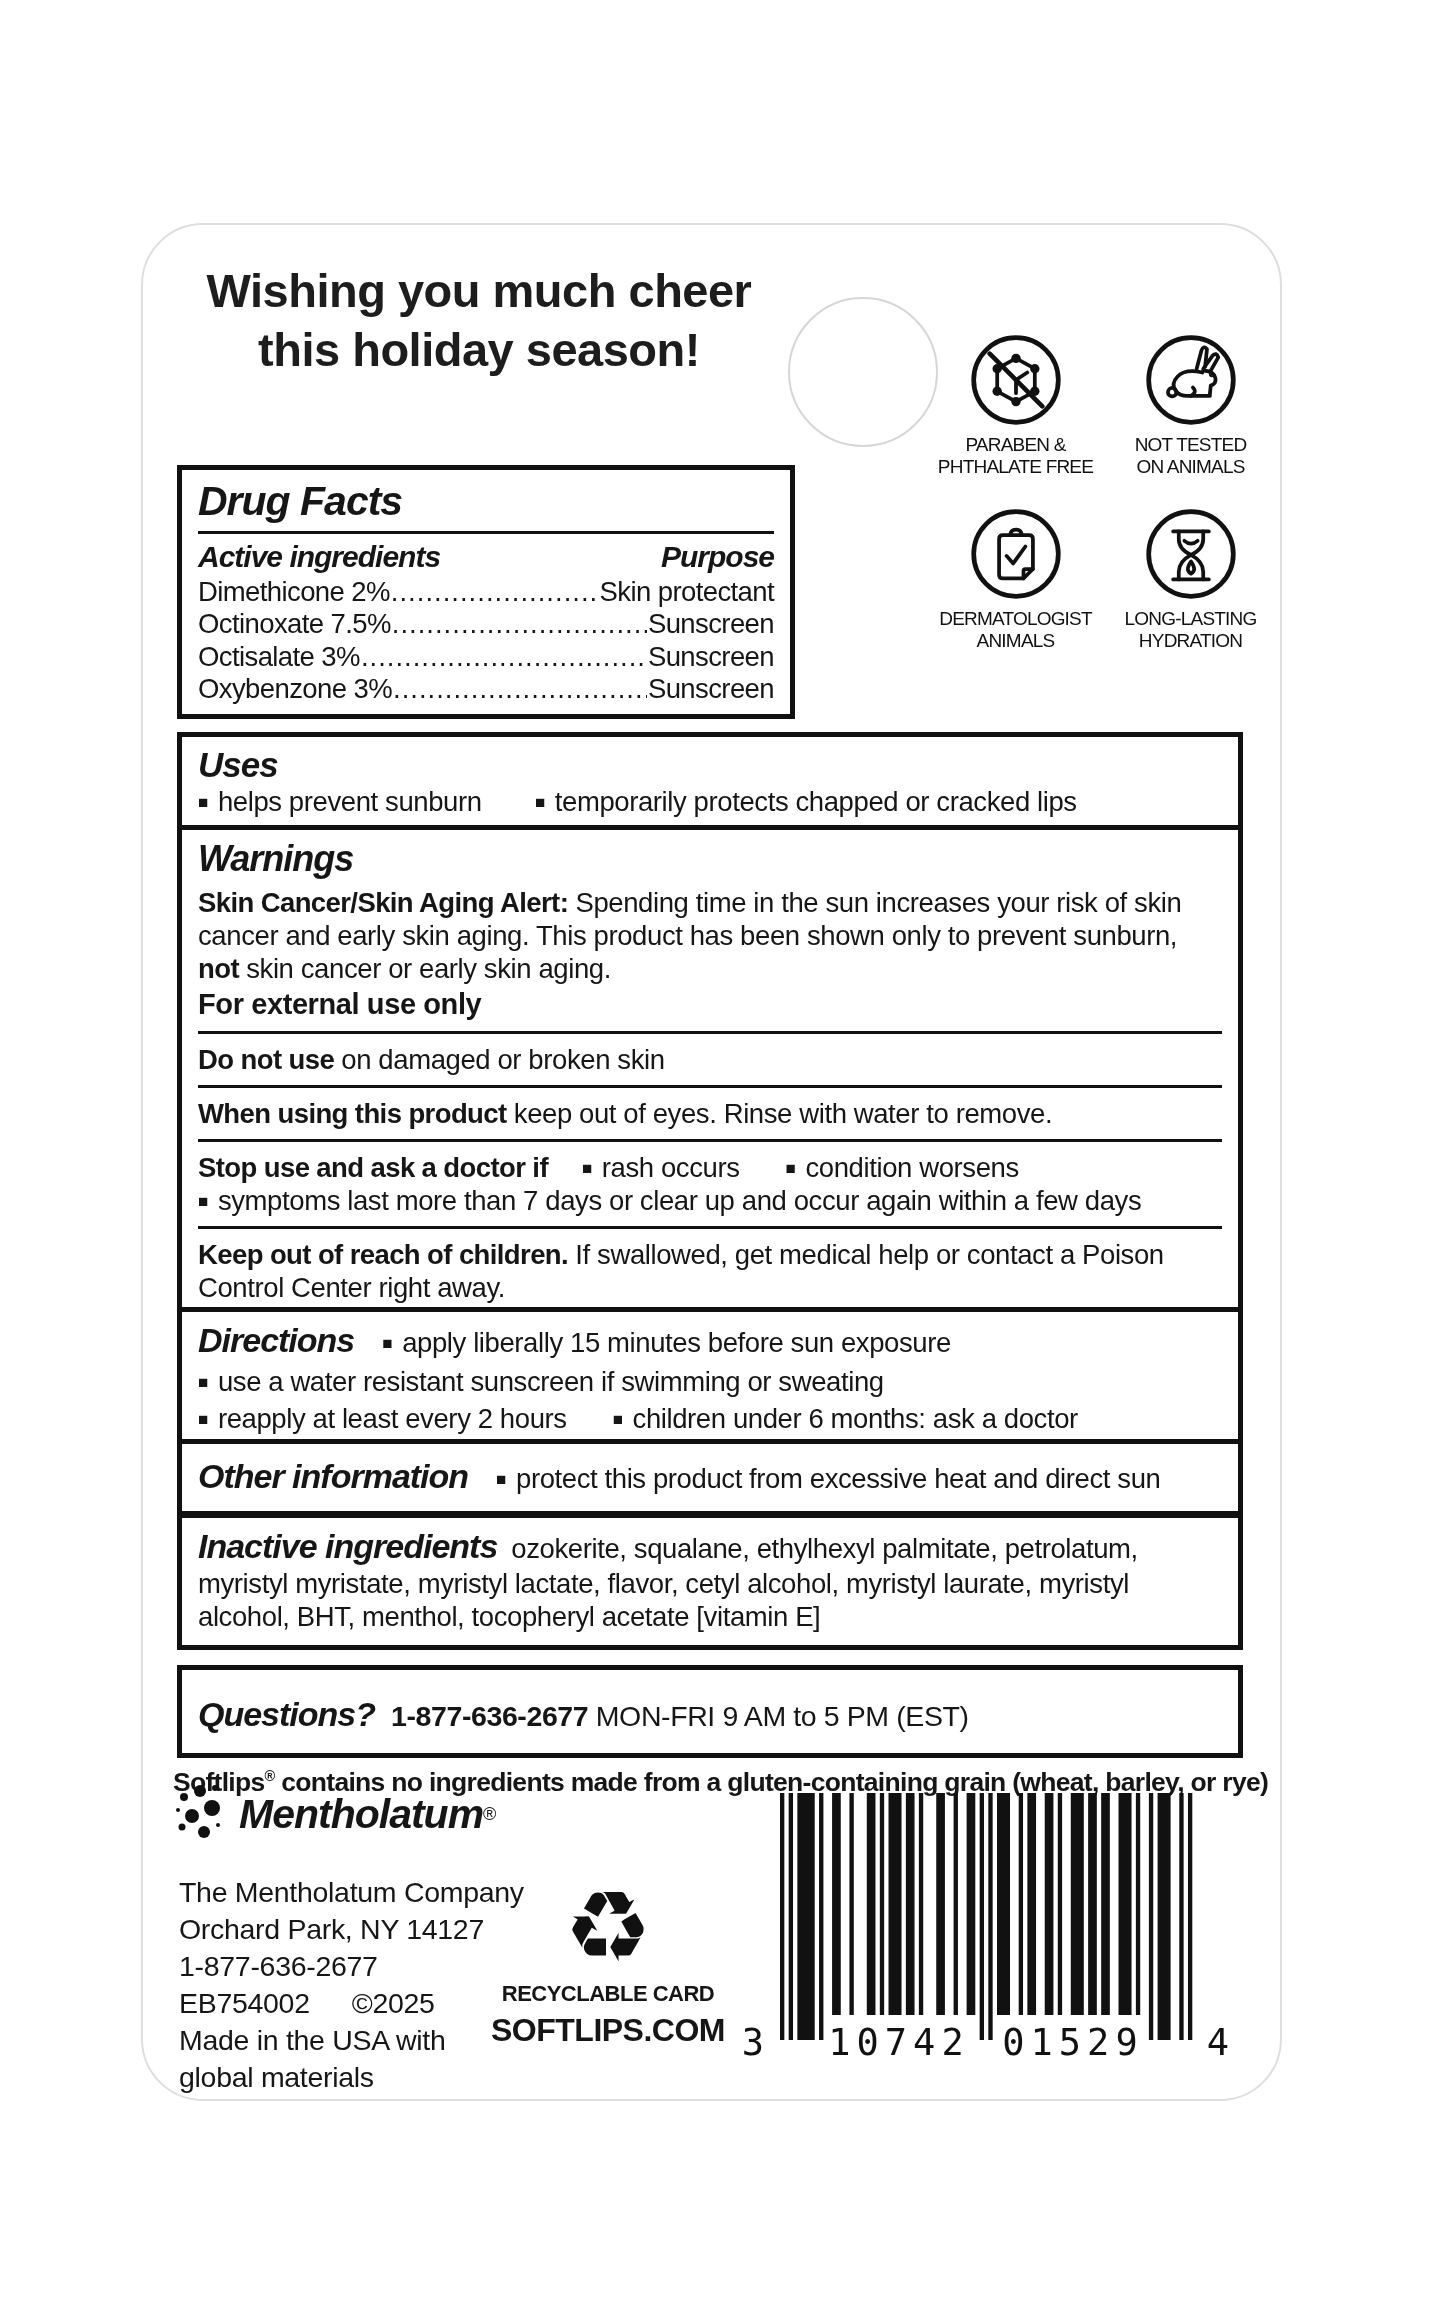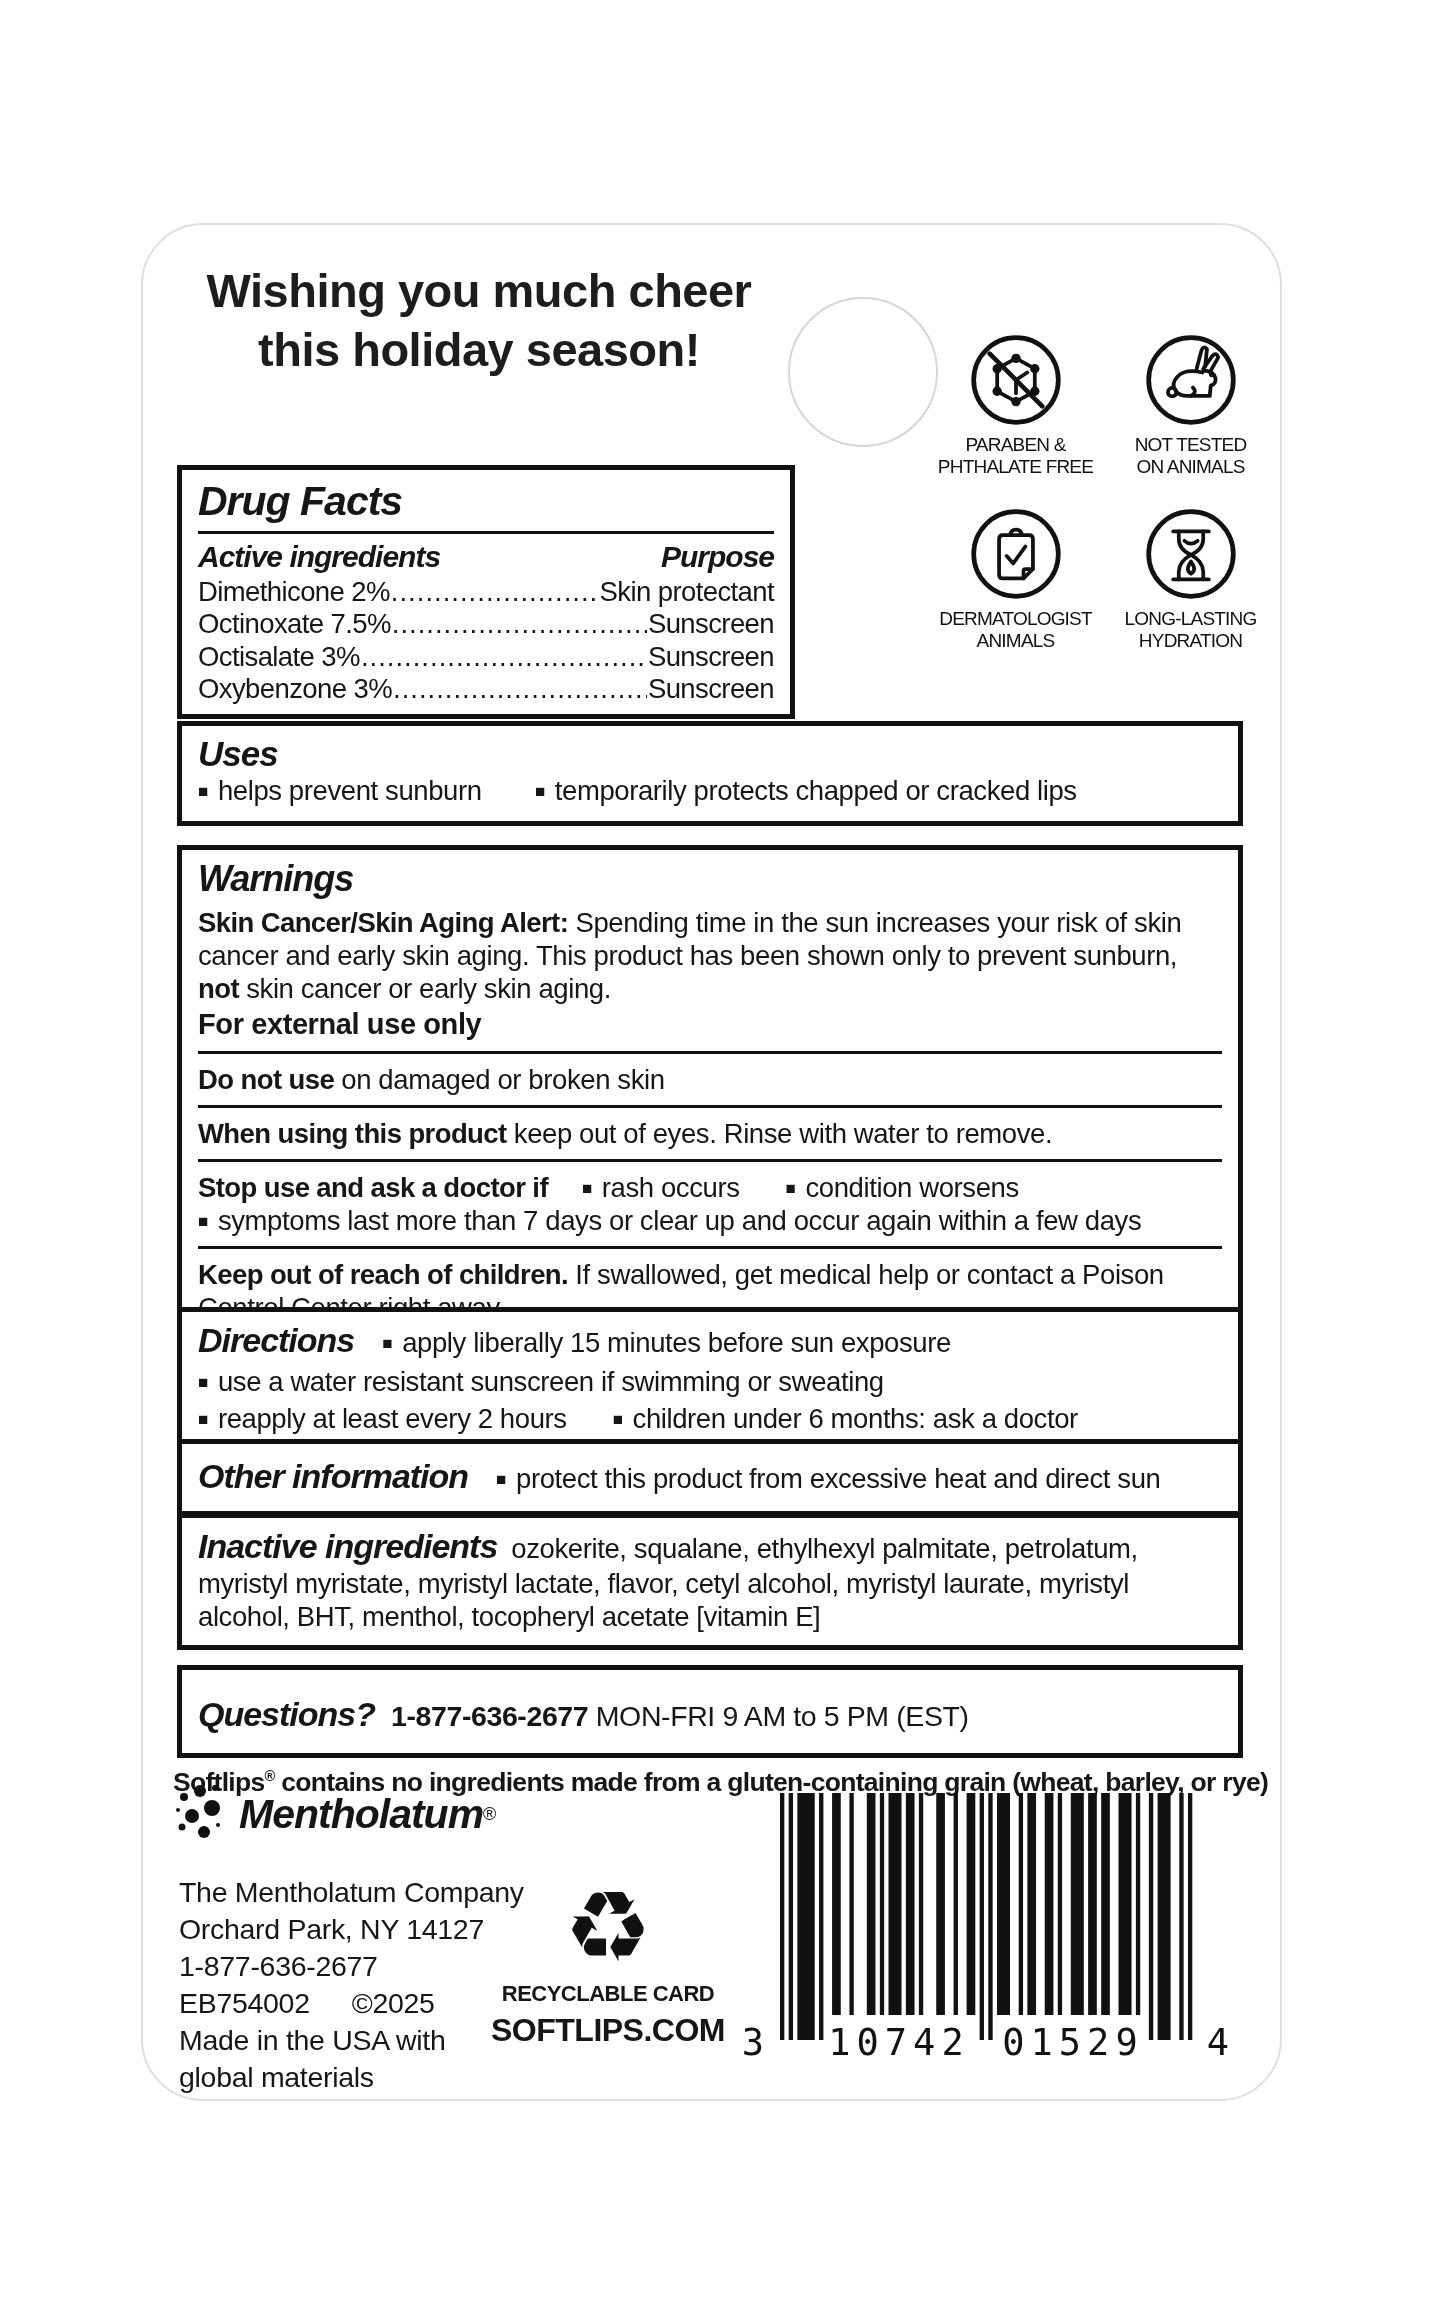--- a/index.html
+++ b/index.html
@@ -168,29 +168,29 @@
         <span class="dots"></span>
         <span>Sunscreen</span>
     </div>
     <div class="df-row">
       <span>Oxybenzone 3%</span>
         <span class="dots"></span>
         <span>Sunscreen</span>
     </div>
   </div>
 
-  <div class="box uses-box" style="top:496px; padding-bottom:14px;">
+  <div class="box uses-box" style="top:507px; padding-bottom:14px;">
     <div class="sec-title">Uses</div>
     <div class="body-t">
       <span class="bullet-gap"><span class="sq"></span><span>helps prevent sunburn</span></span>
       <span><span class="sq"></span><span>temporarily protects chapped or cracked lips</span></span>
     </div>
   </div>
 
-  <div class="box" style="top:620px;">
+  <div class="box" style="top:600px;">
     <div class="sec-title">Warnings</div>
     <div class="body-t w-par" style="margin-top:6px;">
       <b class="inline-b">Skin Cancer/Skin Aging Alert:</b><span> Spending time in the sun increases your risk of skin cancer and early skin aging. This product has been shown only to prevent sunburn, </span><b class="inline-b">not</b><span> skin cancer or early skin aging.</span>
     </div>
     <div class="body-t" style="font-weight:bold; font-size:29px;">For external use only</div>
     <div class="hairline"></div>
     <div class="body-t">
       <b class="inline-b">Do not use</b><span> on damaged or broken skin</span>
     </div>
     <div class="hairline"></div>

